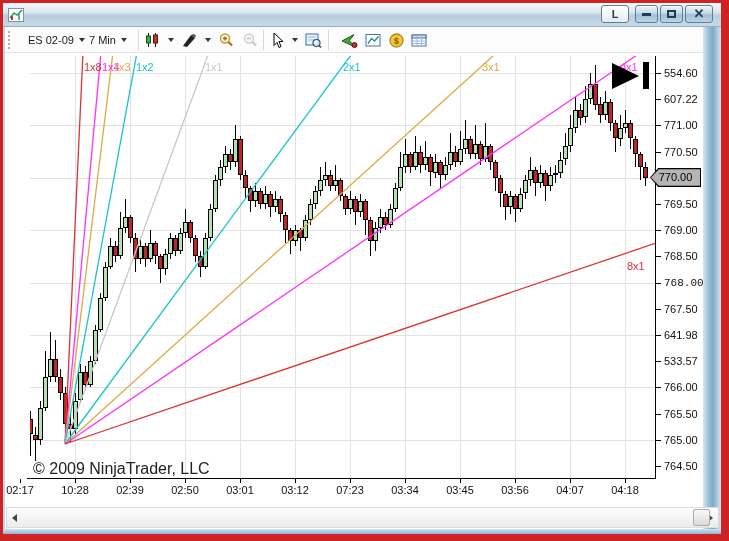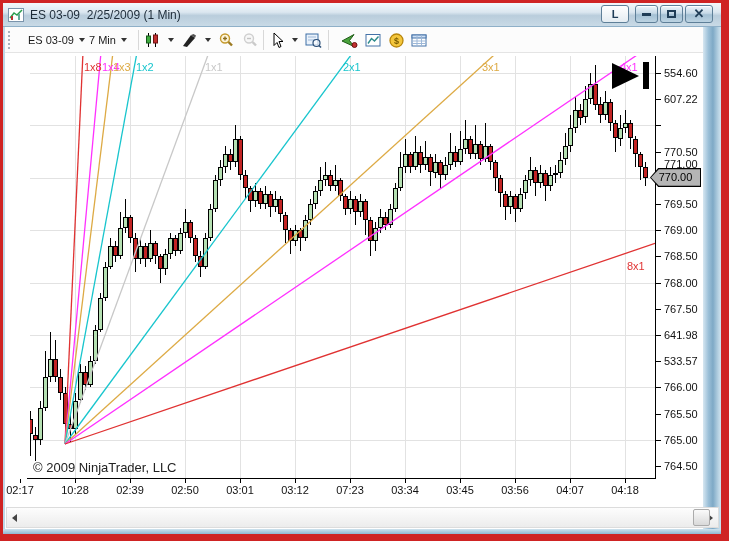--- a/index.html
+++ b/index.html
@@ -49,21 +49,21 @@
   .fanlabel{position:absolute;z-index:5;font-size:11px;line-height:11px;white-space:nowrap;}
   .endmarker-tri{position:absolute;z-index:6;width:0;height:0;
     border-left:27px solid #000;border-top:13px solid transparent;border-bottom:13px solid transparent;}
   .endmarker-bar{position:absolute;z-index:6;width:6px;height:27px;background:#000;}
   .yaxis-line{position:absolute;left:650px;top:3px;width:1px;height:423px;background:#000;}
   .xaxis-line{position:absolute;left:22px;top:425px;width:629px;height:1px;background:#000;}
   .ytick{position:absolute;left:651px;width:5px;height:1px;background:#000;}
   .ylabel{position:absolute;left:659px;font-size:11px;color:#111;}
   .xtick{position:absolute;top:426px;width:1px;height:4px;background:#000;}
   .xlabel{position:absolute;top:431px;width:44px;margin-left:-22px;text-align:center;font-size:11px;color:#111;}
-  .copyright{position:absolute;left:28px;top:407px;font-size:13px;color:#222;z-index:7;}
+  .copyright{position:absolute;left:28px;top:407px;font-size:16px;color:#222;z-index:7;}
   .badge{position:absolute;left:645px;top:115px;width:51px;height:19px;z-index:8;
     clip-path:polygon(0 50%,16% 0,100% 0,100% 100%,16% 100%);background:#000;}
   .badge-inner{position:absolute;left:1px;top:1px;width:49px;height:17px;
     clip-path:polygon(0 50%,16% 2%,100% 2%,100% 98%,16% 98%);background:#b5b5b5;
     font-size:11px;color:#000;text-align:center;line-height:17px;}
   
   .hscroll{position:absolute;left:6px;top:507px;width:713px;height:21px;
     background:linear-gradient(180deg,#fdfdfd,#ececec);border:1px solid #dcdcdc;}
   .sb-left{position:absolute;left:5px;top:6px;width:0;height:0;
     border-top:4px solid transparent;border-bottom:4px solid transparent;border-right:5px solid #444;}
@@ -77,36 +77,35 @@
 
 <div class="win">
 
   <div class="titlebar">
     <svg class="title-icon" viewBox="0 0 16 16">
       <rect x="0.5" y="1.5" width="15" height="13" fill="#fff" stroke="#7a94ac"></rect>
       <polyline points="2,11 6,6 9,8 14,3" fill="none" stroke="#2d9e4f" stroke-width="1.5"></polyline>
       <rect x="3" y="9" width="2" height="4" fill="#b33"></rect>
       <rect x="10" y="7" width="2" height="6" fill="#6a9"></rect>
     </svg>
-    <span class="title-text">ES 03-09  2/25/2009 (1 Min)</span>
     <div class="winbtn btn-link">L</div>
     <div class="winbtn btn-min"><span class="minbar"></span></div>
     <div class="winbtn btn-max"><span class="maxbox"></span></div>
     <div class="winbtn btn-close"><span>✕</span></div>
   </div>
 
   <div class="frame-left"></div>
   <div class="frame-right"></div>
   <div class="frame-bottom"></div>
   <div class="content"></div>
 
   <div class="toolbar">
     <div class="tb grip"></div>
     <div class="tb" style="left:23px">
-      <span>ES 03-09</span>
+      <span>ES 02-09</span>
       <span class="ddcaret"></span>
     </div>
     <div class="tb" style="left:84px">
       <span>7 Min</span>
       <span class="ddcaret"></span>
     </div>
     <div class="tbsep" style="left:133px"></div>
 
     <svg class="tbicon" style="left:139px" viewBox="0 0 17 17">
       <line x1="4.5" y1="1" x2="4.5" y2="15" stroke="#000"></line>
@@ -470,33 +469,33 @@
         <div class="endmarker-bar" style="left: 613px; top: 6px;"></div>
       </div>
     <div class="yaxis-line"></div>
     <div class="xaxis-line"></div>
     <div id="yaxis">
         <div class="ytick" style="top: 20px;"></div>
         <div class="ylabel" style="top: 14px;">554.60</div>
         <div class="ytick" style="top: 46.2px;"></div>
         <div class="ylabel" style="top: 40.2px;">607.22</div>
         <div class="ytick" style="top: 72.4px;"></div>
-        <div class="ylabel" style="top: 66.4px; margin-top: 39px;">771.00</div>
+        <div class="ylabel" style="top: 66.4px;">771.00</div>
         <div class="ytick" style="top: 98.6px;"></div>
         <div class="ylabel" style="top: 92.6px;">770.50</div>
         <div class="ytick" style="top: 124.8px;"></div>
         <div class="ylabel" style="top: 118.8px;">770.00</div>
         <div class="ytick" style="top: 151px;"></div>
         <div class="ylabel" style="top: 145px;">769.50</div>
         <div class="ytick" style="top: 177.2px;"></div>
         <div class="ylabel" style="top: 171.2px;">769.00</div>
         <div class="ytick" style="top: 203.4px;"></div>
         <div class="ylabel" style="top: 197.4px; text-align: center;">768.50</div>
         <div class="ytick" style="top: 229.6px;"></div>
-        <div class="ylabel" style="top: 223.6px;">768.00</div>
+        <div class="ylabel" style="top: 223.6px; font-family: Liberation Mono, monospace;">768.00</div>
         <div class="ytick" style="top: 255.8px;"></div>
         <div class="ylabel" style="top: 249.8px;">767.50</div>
         <div class="ytick" style="top: 282px;"></div>
         <div class="ylabel" style="top: 276px;">641.98</div>
         <div class="ytick" style="top: 308.2px;"></div>
         <div class="ylabel" style="top: 302.2px;">533.57</div>
         <div class="ytick" style="top: 334.4px;"></div>
         <div class="ylabel" style="top: 328.4px;">766.00</div>
         <div class="ytick" style="top: 360.6px;"></div>
         <div class="ylabel" style="top: 354.6px;">765.50</div>

